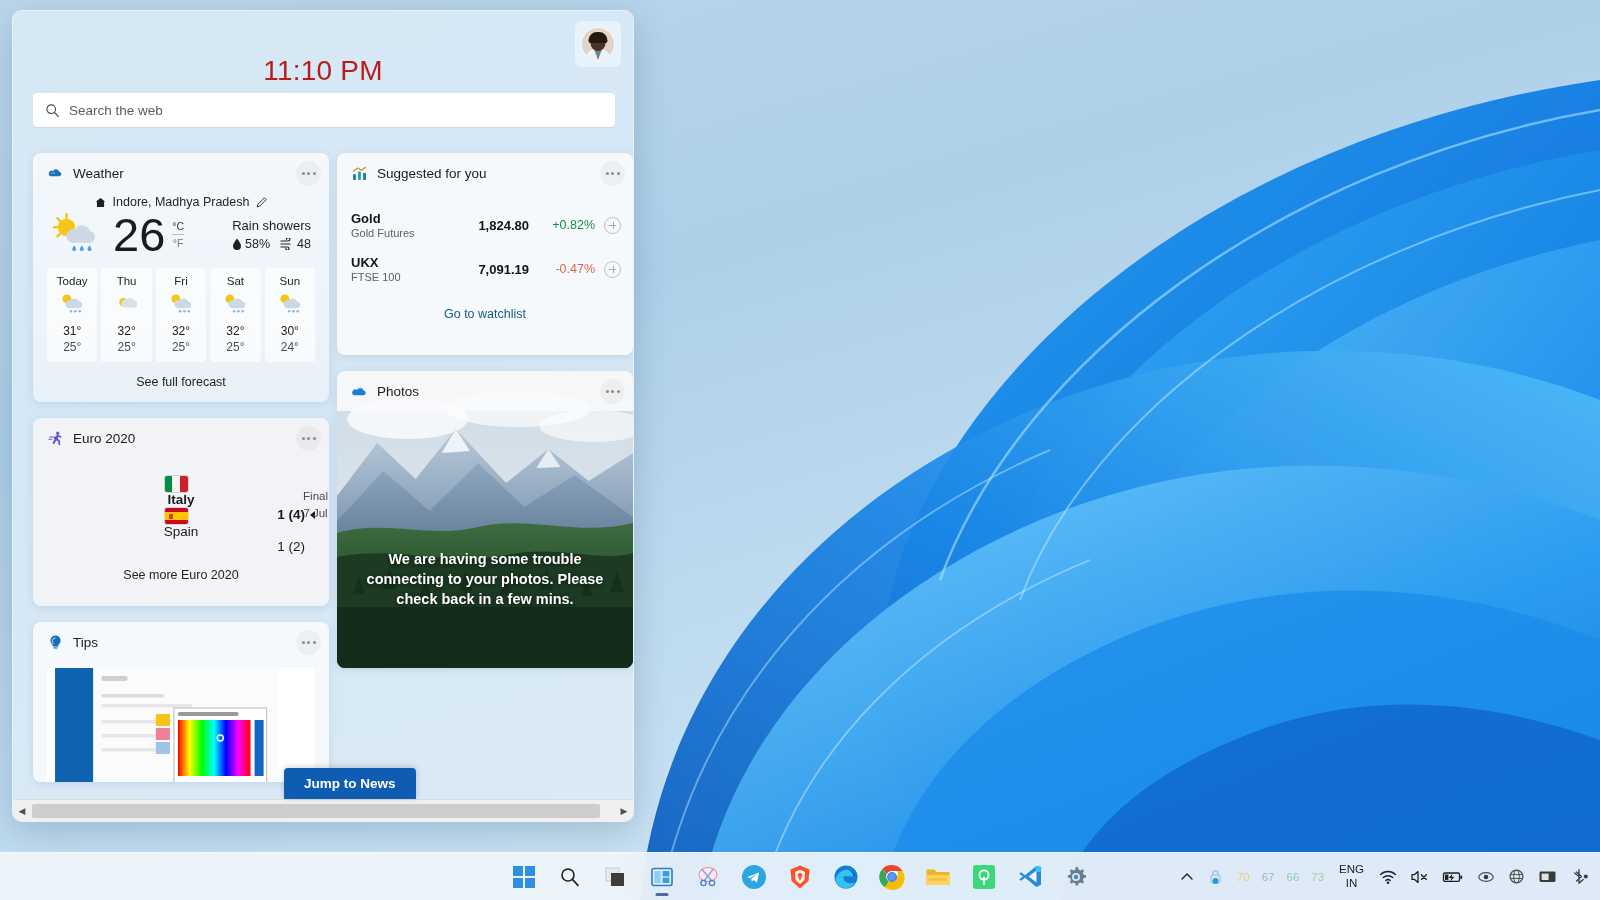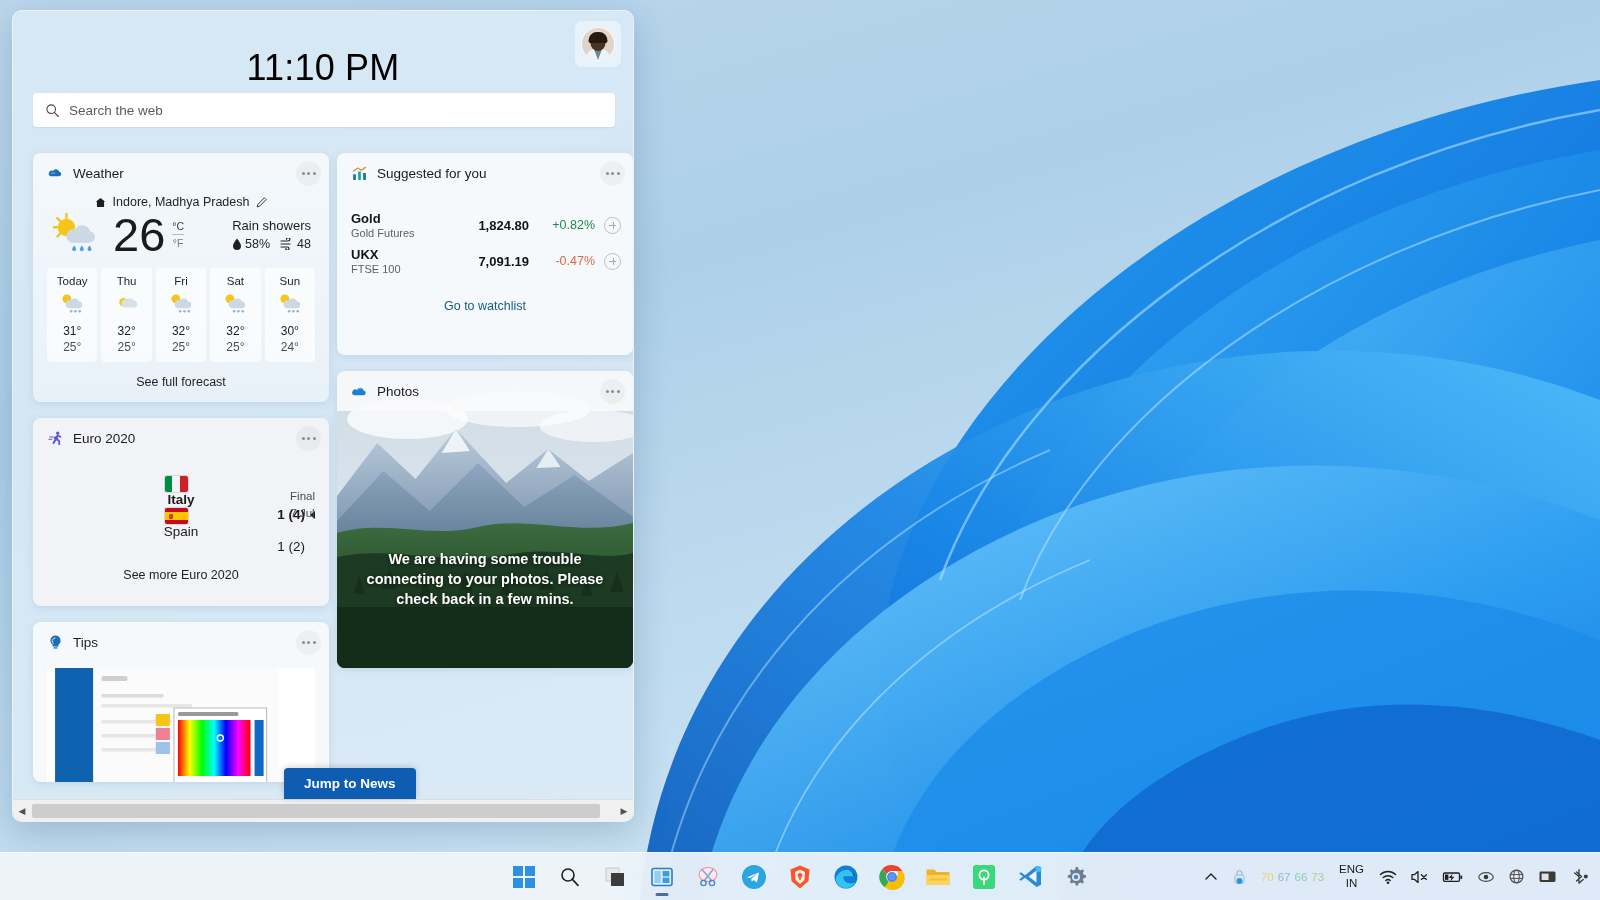--- a/index.html
+++ b/index.html
@@ -23,22 +23,22 @@
     background: rgba(223,236,247,0.80);
     backdrop-filter: blur(34px);
     border-radius: 10px;
     border: 1px solid rgba(255,255,255,0.45);
     box-shadow: 0 10px 34px rgba(30,60,95,0.22);
     z-index: 5; overflow: hidden;
   }
 
   .panel-header { position:relative; height: 78px; }
   #clock {
-    position:absolute; left:0; right:0; top: 36px;
-    text-align:center; font-size: 36px; color:#000000; letter-spacing:.2px;
+    position:absolute; left:0; right:0; top: 44px;
+    text-align:center; font-size: 28px; color:#b91c1c; letter-spacing:.2px;
   }
   #avatar-button {
     position:absolute; right: 12px; top: 10px;
     width: 46px; height: 46px; border-radius: 7px;
     background: rgba(255,255,255,0.42);
     display:flex; align-items:center; justify-content:center;
   }
   .avatar-circle {
     width: 34px; height:34px; border-radius:50%;
     background: radial-gradient(circle at 50% 34%, #f0e3da 0%, #e3d2c6 45%, #cfd9e2 100%);
@@ -130,21 +130,21 @@
   .match { padding: 18px 14px 0 14px; }
   .team-row { display:flex; align-items:center; height: 32px; flex-direction: column; }
   .flag { width:23px; height:16px; border-radius:2px; overflow:hidden; flex:0 0 auto; margin-right:10px; box-shadow:0 0 0 1px rgba(0,0,0,.13); display:flex; }
   .flag-it i { flex:1; }
   .team-name { font-size:13.5px; color:#1b1b1b; }
   .team-name.win { font-weight:bold; }
   .score { margin-left:auto; font-size:13.5px; color:#1b1b1b; display:flex; align-items:center; gap:5px; }
   .score.win { font-weight:bold; }
   .score .arrow { width:0;height:0;border-top:4px solid transparent;border-bottom:4px solid transparent;border-right:5px solid #1b1b1b; }
   .score .arrow.hidden { visibility:hidden; }
-  .match-meta { position:absolute; right:14px; top: 70px; text-align:center; font-size:11.5px; color:#4a4a4a; line-height:1.45; }
+  .match-meta { position:absolute; right:1px; top: 70px; text-align:center; font-size:11.5px; color:#4a4a4a; line-height:1.45; }
 
   
   #photos-card { height: 297px; position:relative; }
   #photos-card .card-head { position:absolute; top:0; left:0; right:0; z-index:3; }
   #photos-card .card-title { color:#1c1c1c; }
   .photo-bg { position:absolute; inset:0; z-index:1; }
   .photo-bg svg { width:100%; height:100%; display:block; }
   .photo-msg {
     position:absolute; z-index:3; left:16px; right:16px; top: 178px;
     text-align:center; color:#ffffff; font-size:14.5px; font-weight:bold;
@@ -181,21 +181,21 @@
     backdrop-filter: blur(30px);
     border-top: 1px solid rgba(255,255,255,0.5);
     display:flex; align-items:center;
   }
   #taskbar-center { position:absolute; left:50%; transform:translateX(-50%); display:flex; align-items:center; gap:4px; }
   .tb-item { width:42px; height:42px; border-radius:5px; display:flex; align-items:center; justify-content:center; position:relative; }
   .tb-item svg { display:block; }
   .tb-item.active:after { content:""; position:absolute; bottom:2px; left:50%; transform:translateX(-50%); width:13px; height:2.5px; border-radius:2px; background:#4a6d9c; }
   #tray { position:absolute; right:6px; display:flex; align-items:center; gap:3px; }
   .tray-item { height:40px; display:flex; align-items:center; justify-content:center; padding: 0 5px; border-radius:4px; }
-  .tray-nums { display:flex; align-items:center; gap:4px; font-size:11.5px; }
+  .tray-nums { display:flex; align-items:center; gap:12px; font-size:11.5px; }
   #tray-lang { font-size:11.5px; color:#1b1b1b; text-align:center; line-height:1.18; padding: 0 7px; }
 </style>
 </head>
 <body>
 
 <div id="wallpaper">
   <svg viewBox="0 0 1600 900" preserveAspectRatio="none">
     <defs>
       <linearGradient id="skyG" x1="0" y1="0" x2="0.5" y2="1">
         <stop offset="0%" stop-color="#bcd7ec"></stop>
@@ -532,21 +532,21 @@
         <div style="padding-top:14px;">
           <div class="stock-row">
             <div class="stk-name">
               <div class="stk-sym">Gold</div>
               <div class="stk-sub">Gold Futures</div>
             </div>
             <div class="stk-price">1,824.80</div>
             <div class="stk-chg" style="color:#1f8a4c">+0.82%</div>
             <div class="stk-add"></div>
           </div>
-          <div class="stock-row" style="">
+          <div class="stock-row" style="margin-top:8px;">
             <div class="stk-name">
               <div class="stk-sym">UKX</div>
               <div class="stk-sub">FTSE 100</div>
             </div>
             <div class="stk-price">7,091.19</div>
             <div class="stk-chg" style="color:#d9684a">-0.47%</div>
             <div class="stk-add"></div>
           </div>
         </div>
 

